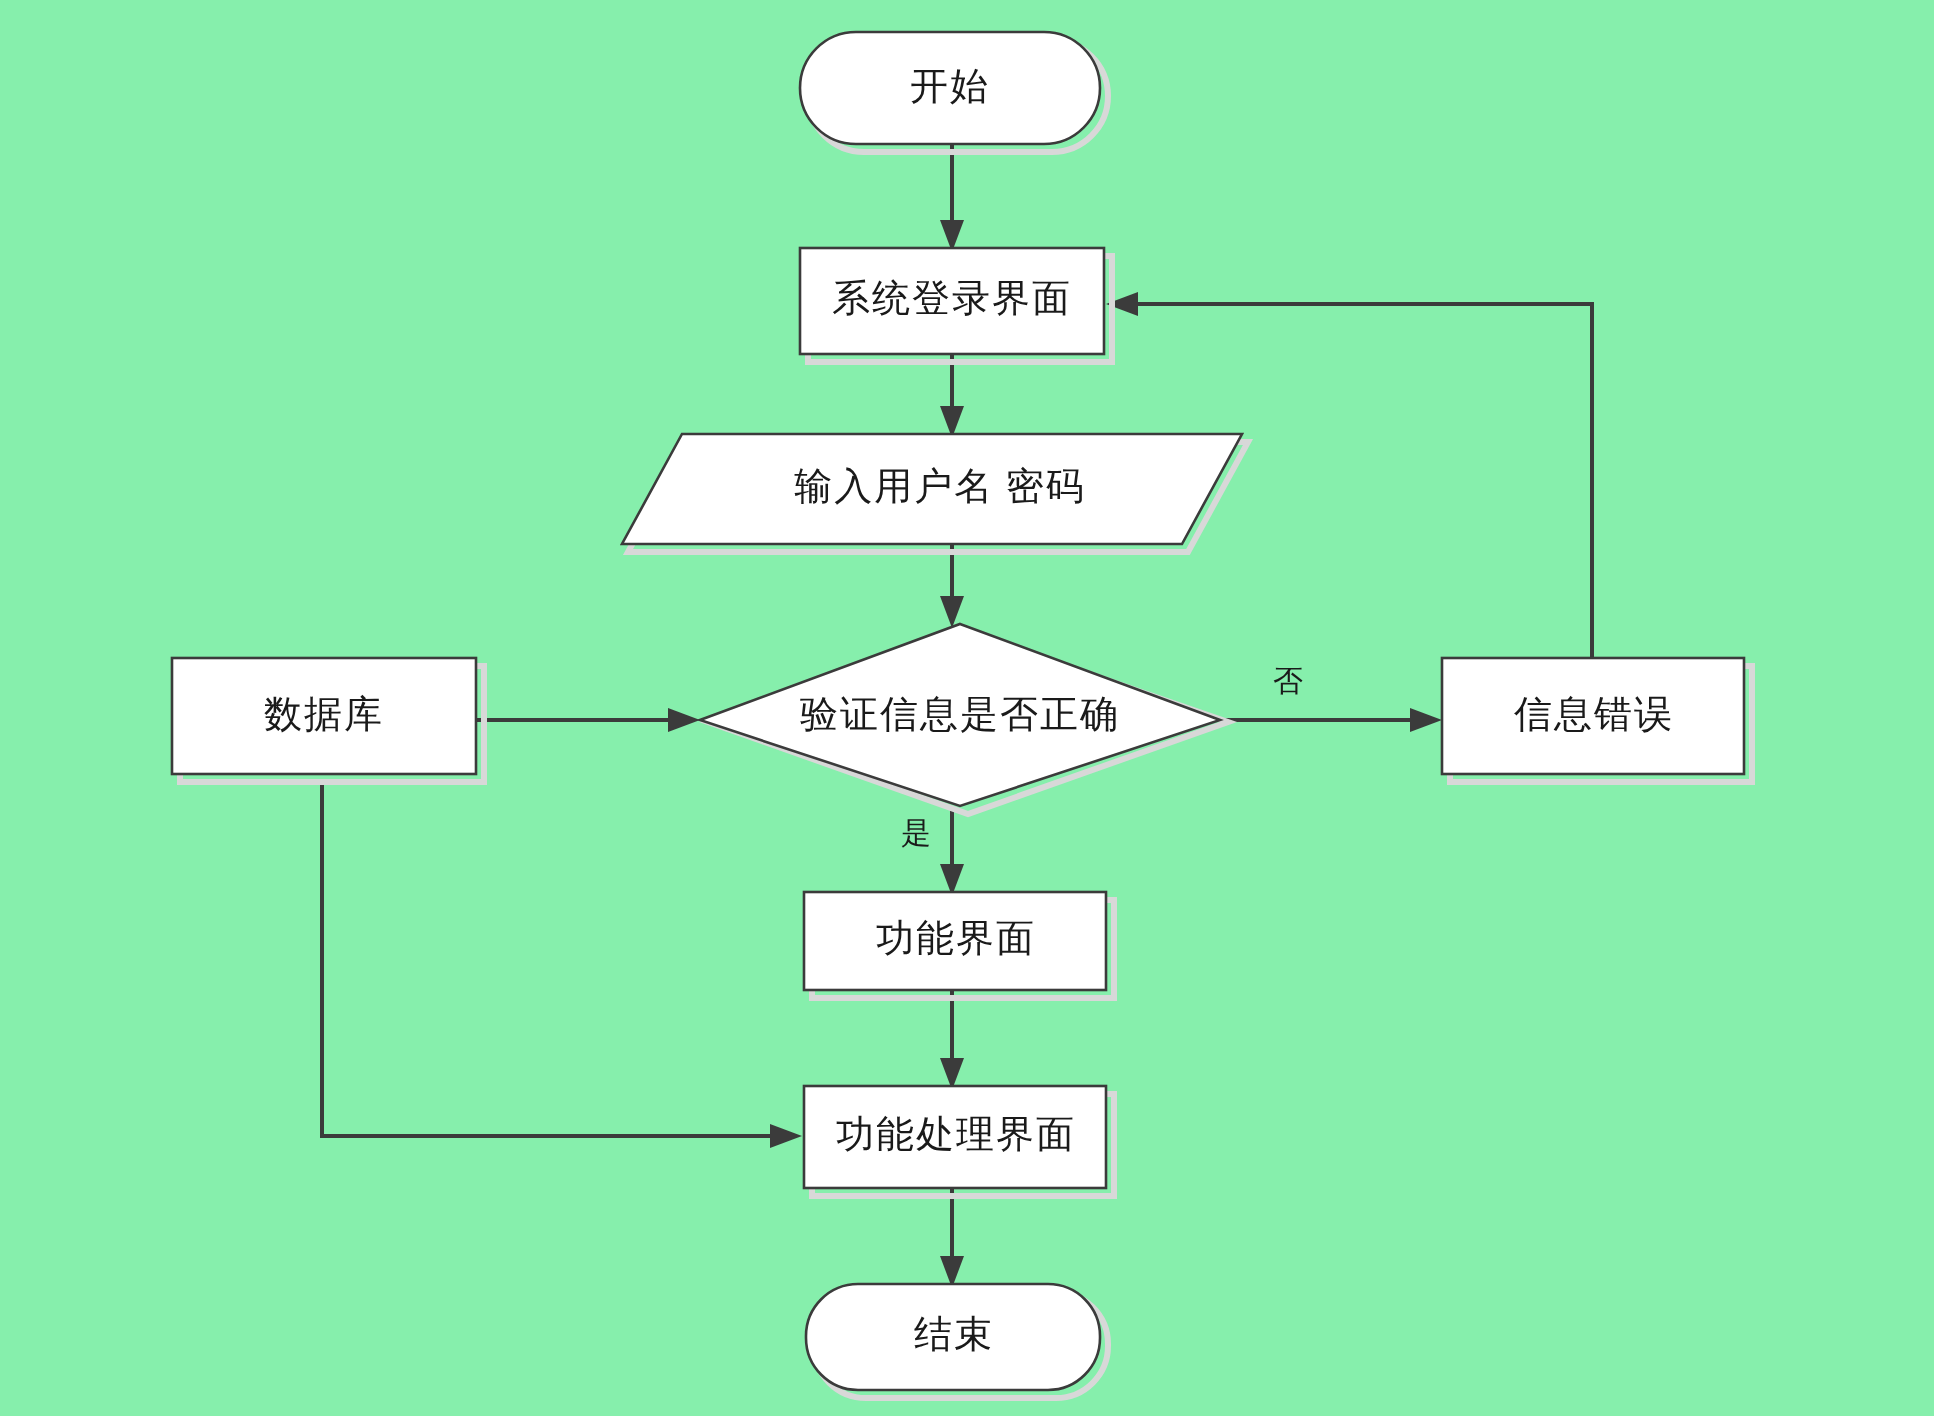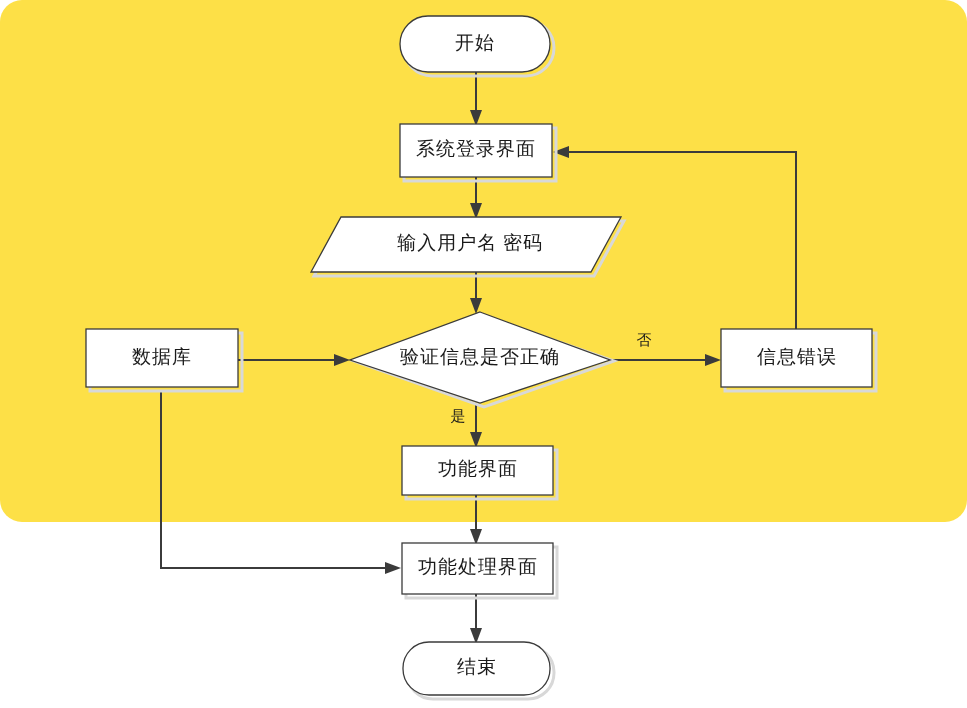--- a/index.html
+++ b/index.html
@@ -10,23 +10,22 @@
   }
   body {
     width: 967px;
     height: 708px;
     font-family: "Liberation Serif", "DejaVu Serif", serif;
     overflow: hidden;
   }
   #diagram-canvas {
     position: relative;
     width: 967px;
-    height: 522px;
-    background: #fde047;
-    border-radius: 22px;
+    height: 708px;
+    background: #86efac;
   }
   svg#flow-svg {
     position: absolute;
     left: 0;
     top: 0;
     width: 967px;
     height: 708px;
     display: block;
   }
   .node-shape {

